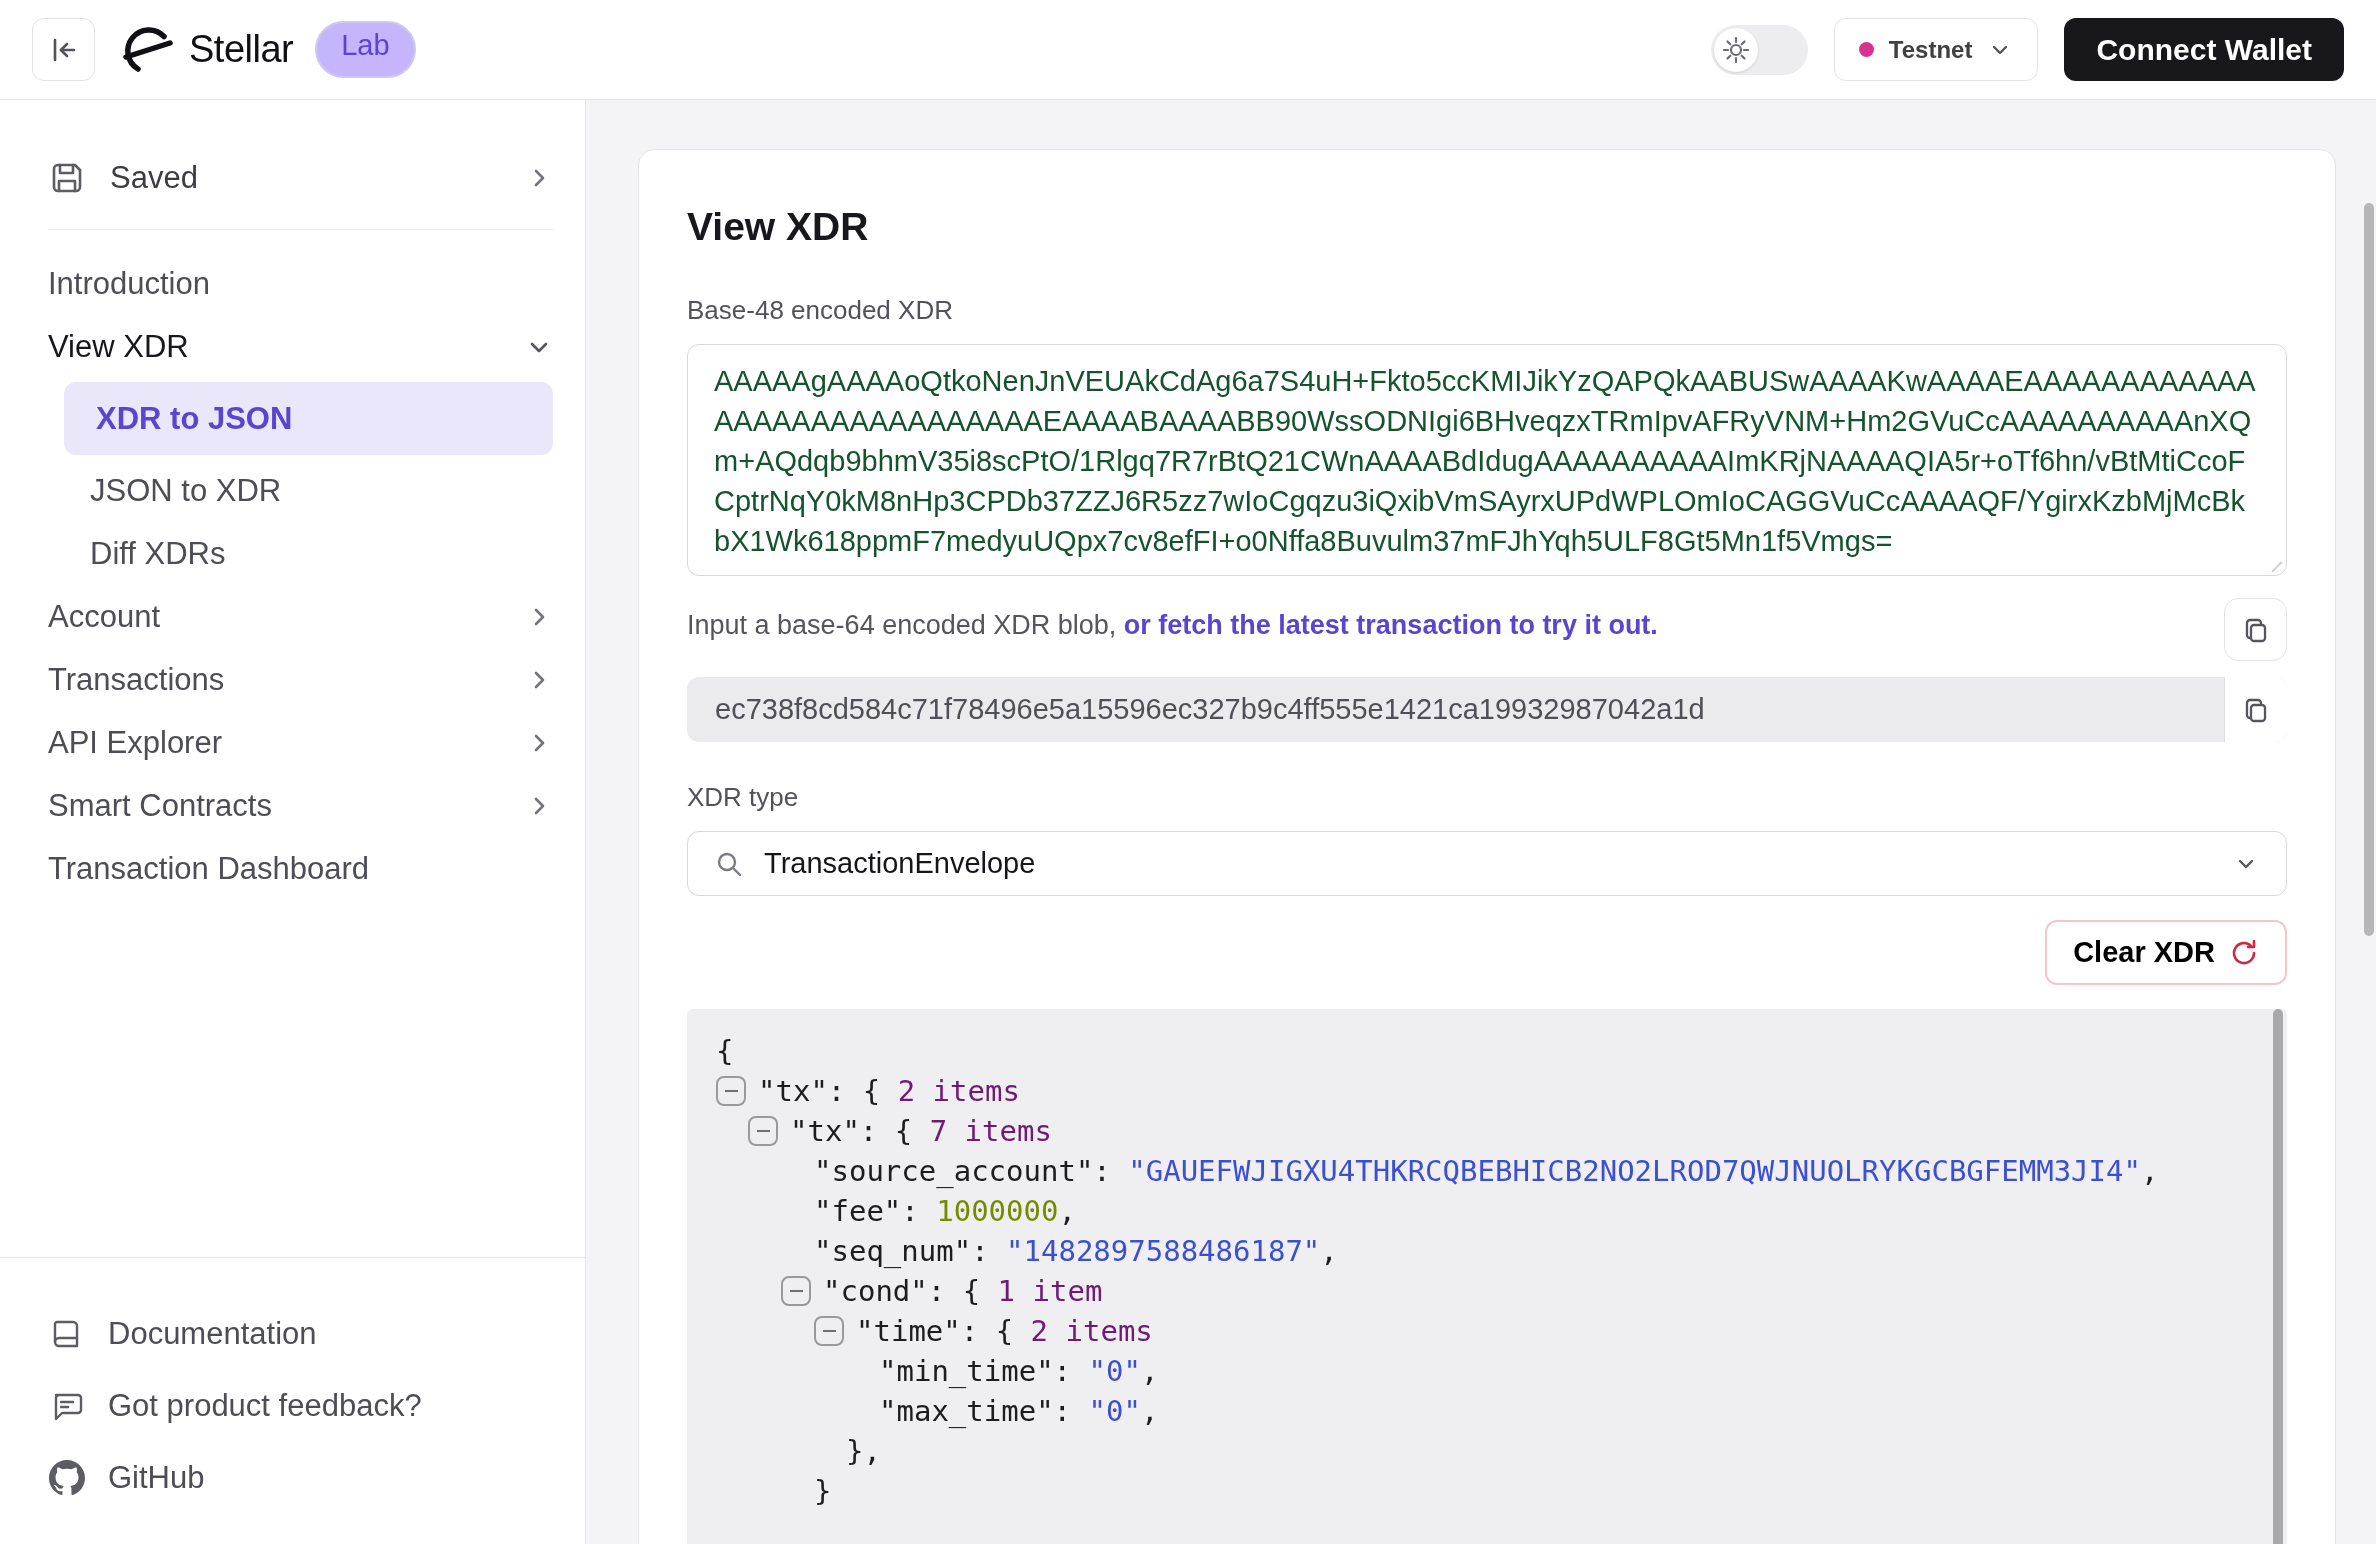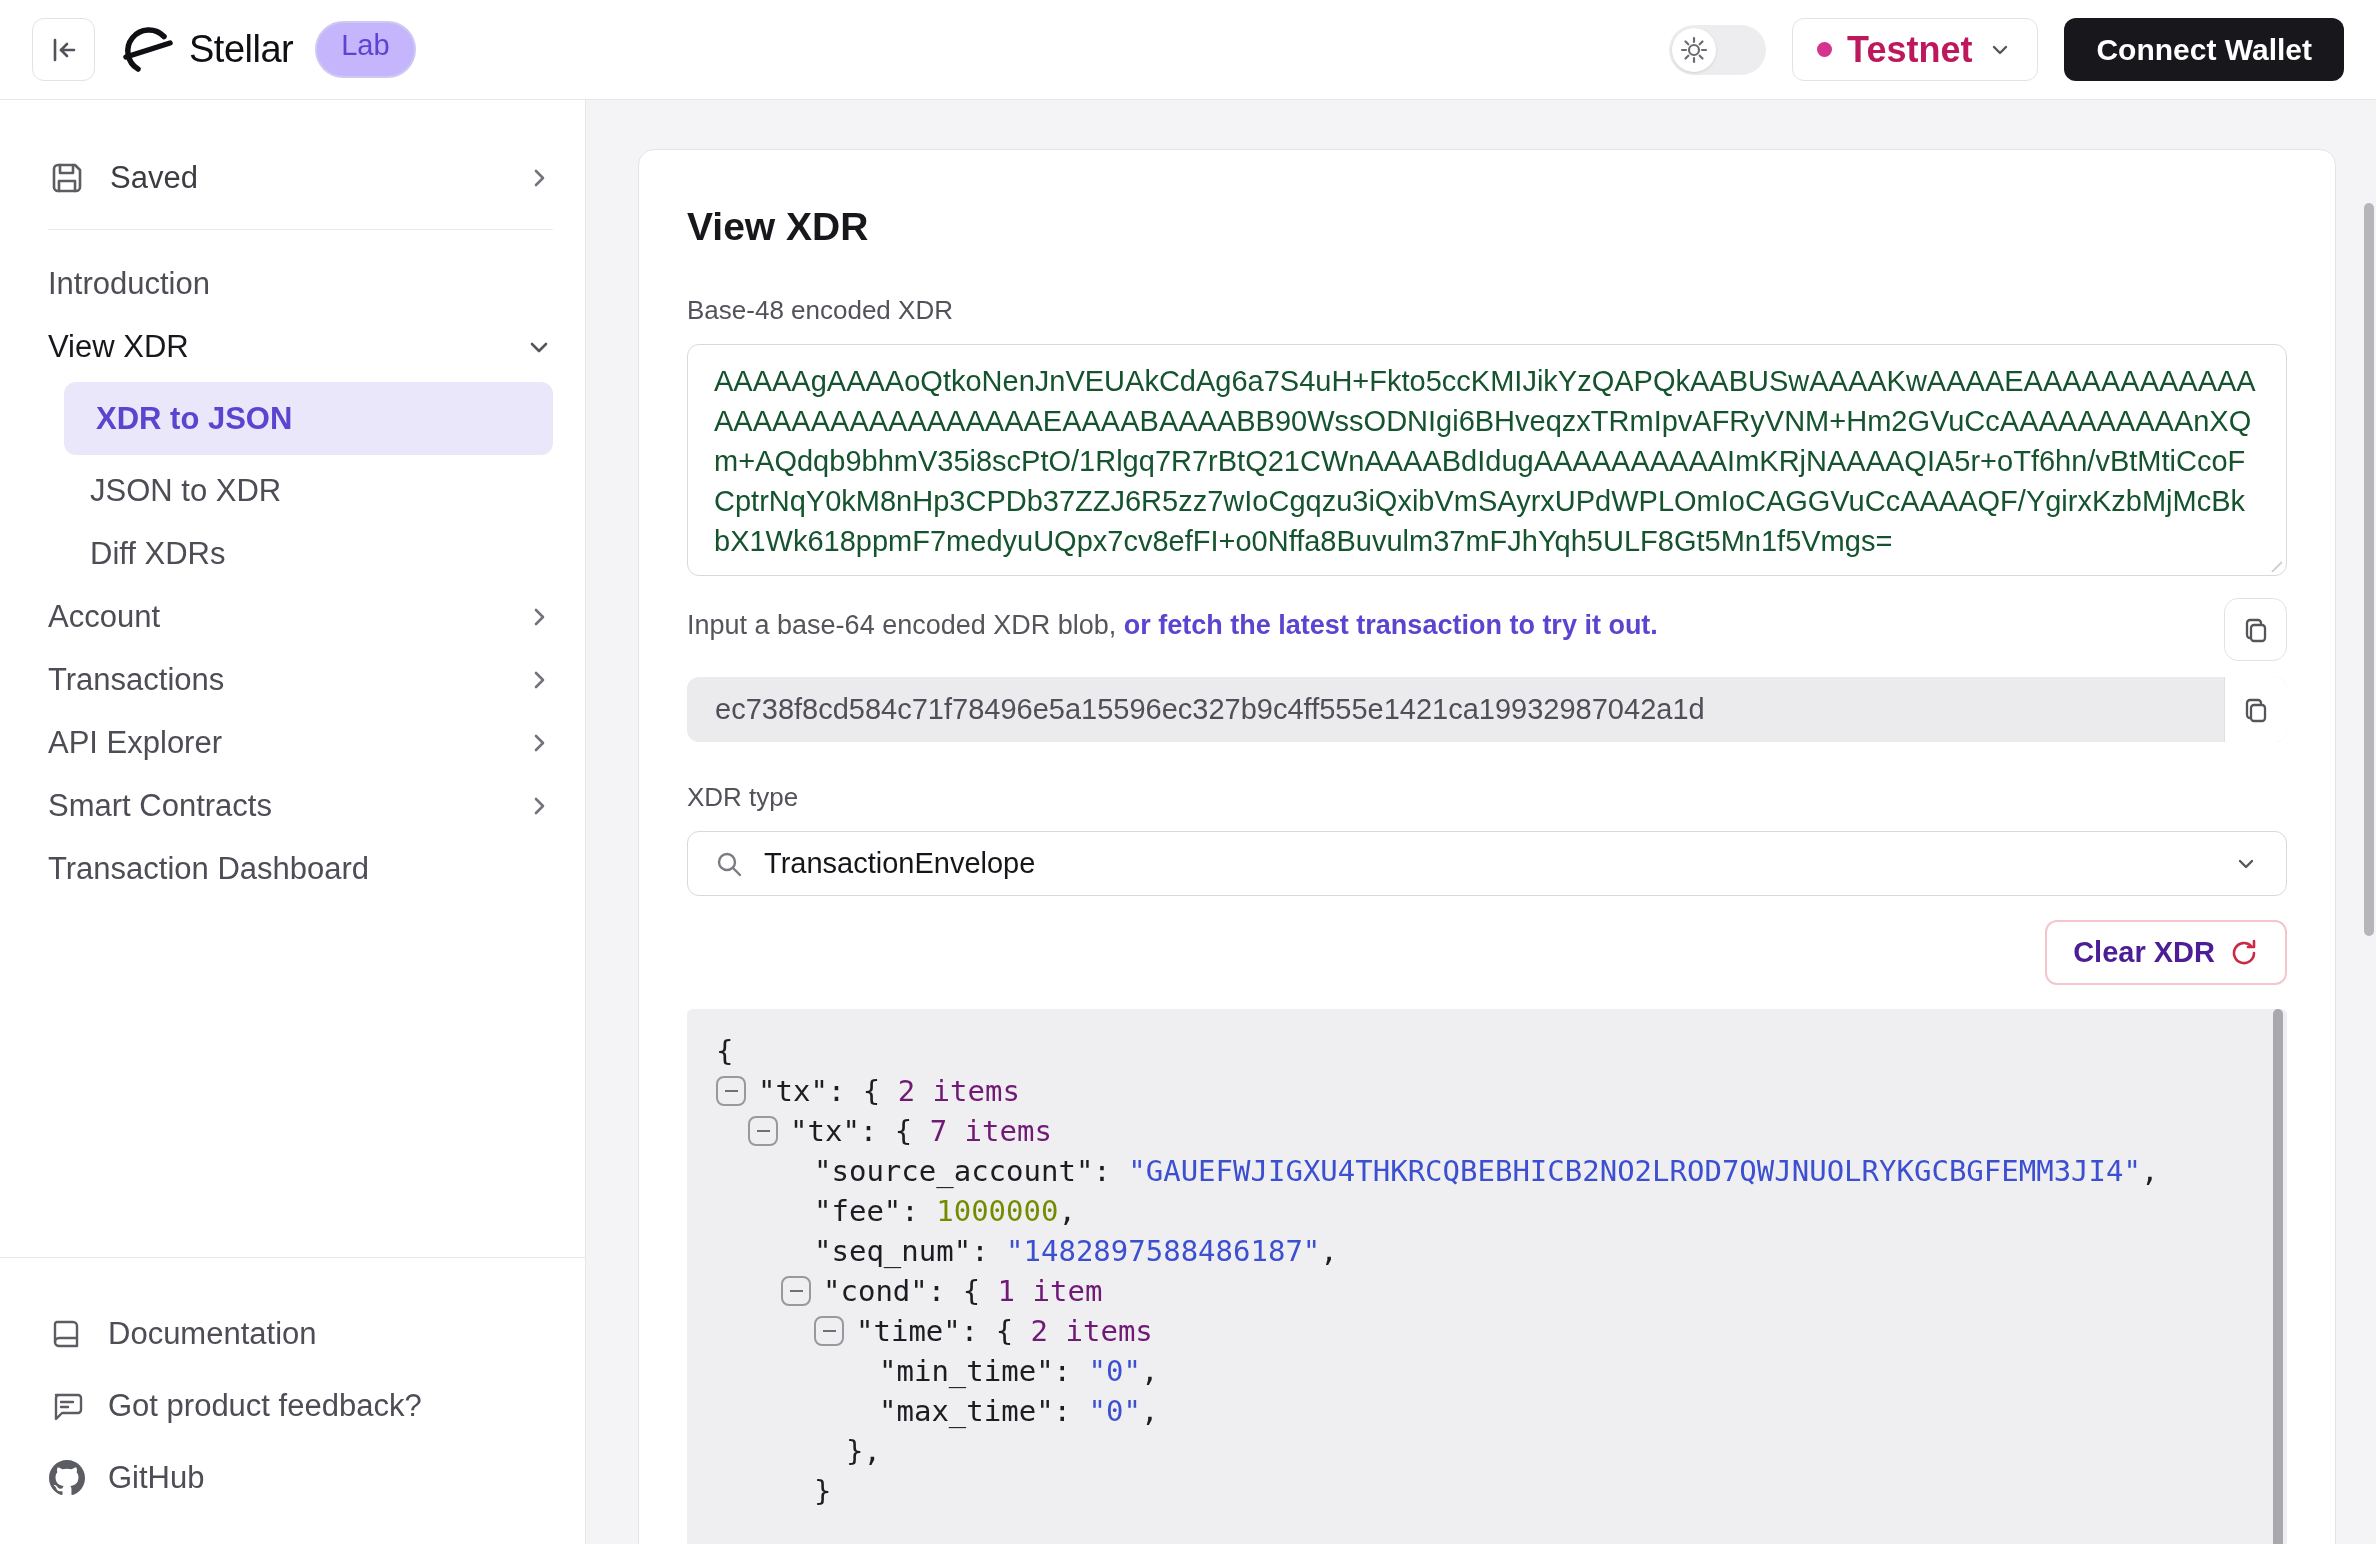--- a/index.html
+++ b/index.html
@@ -17,21 +17,21 @@
   .logo-text { font-size:38px; font-weight:500; letter-spacing:-0.5px; color:#0f0f14; }
   .lab-badge { margin-left:6px; font-size:29px; font-weight:500; color:#5b44cf;
     border:2px solid #cfc9f2; background:#c4b5fd; border-radius:989px; padding:6px 24px 14px; }
   .hdr-right { margin-left:auto; display:flex; align-items:center; gap:26px; }
   .theme-toggle { width:97px; height:50px; border-radius:26px; background:#ededf0; position:relative; cursor:pointer; }
   .theme-knob { position:absolute; left:3px; top:3px; width:44px; height:44px; border-radius:50%;
     background:#fff; box-shadow:0 1px 3px rgba(0,0,0,.12); display:flex; align-items:center; justify-content:center; }
   .network-btn { height:63px; border:1px solid #e3e3e6; border-radius:12px; background:#fff;
     display:flex; align-items:center; gap:15px; padding:0 24px; cursor:pointer; }
   .network-dot { width:15px; height:15px; border-radius:50%; background:#d6338f; }
-  .network-label { font-size:36px; font-weight:700; color:#be185d; }
+  .network-label { font-size:24px; font-weight:700; color:#404040; }
   .wallet-btn { height:63px; border-radius:12px; background:#17171c; color:#fff;
     font-size:30px; font-weight:700; padding:0 32px; display:flex; align-items:center; border:none; cursor:pointer; }
 
   
   .body-wrap { display:flex; height:1444px; }
   .sidebar { width:586px; background:#fff; border-right:1px solid #e6e6e9;
     display:flex; flex-direction:column; padding-top:40px; }
   .side-nav { padding:0 32px 0 48px; }
   .saved-row { display:flex; align-items:center; height:75px; cursor:pointer; }
   .saved-label { font-size:31px; color:#3c3c43; margin-left:24px; }
@@ -67,21 +67,21 @@
     background:#ebebee; border-radius:12px; overflow:hidden; }
   .hash-value { flex:1; display:flex; align-items:center; padding:0 28px; font-size:29px; color:#4f4f57; }
   .hash-copy { width:63px; background:#fff; border-left:1px solid #dfdfe3; border-radius:0 12px 12px 0;
     display:flex; align-items:center; justify-content:center; cursor:pointer; color:#55555c; }
   .select-box { margin-top:18px; height:65px; border:1px solid #d8d8dd; border-radius:12px; background:#fff;
     display:flex; align-items:center; gap:20px; padding:0 26px; cursor:pointer; }
   .select-value { flex:1; font-size:29px; color:#16161a; }
   .clear-row { margin-top:24px; display:flex; justify-content:flex-end; }
   .clear-btn { height:65px; border:2px solid #f3c6cd; border-radius:12px; background:#fff;
     display:flex; align-items:center; gap:14px; padding:0 26px; cursor:pointer;
-    font-size:29px; font-weight:700; color:#4c1d95; }
+    font-size:29px; font-weight:700; color:#000000; }
 
   
   .json-view { margin-top:24px; background:#efeff1; border-radius:6px; height:554px;
     padding:22px 0 0; position:relative; overflow:hidden;
     font-family:"DejaVu Sans Mono", monospace; font-size:29px; }
   .json-row { line-height:40px; white-space:pre; display:flex; align-items:center; }
   .json-toggle { display:inline-flex; width:30px; height:30px; border:2.5px solid #98989e; border-radius:8px;
     margin-right:12px; align-items:center; justify-content:center; flex:none; cursor:pointer; }
   .json-toggle::before { content:""; width:13px; border-top:2.5px solid #6f6f76; }
   .seg-key, .seg-plain { color:#1c1c21; }

